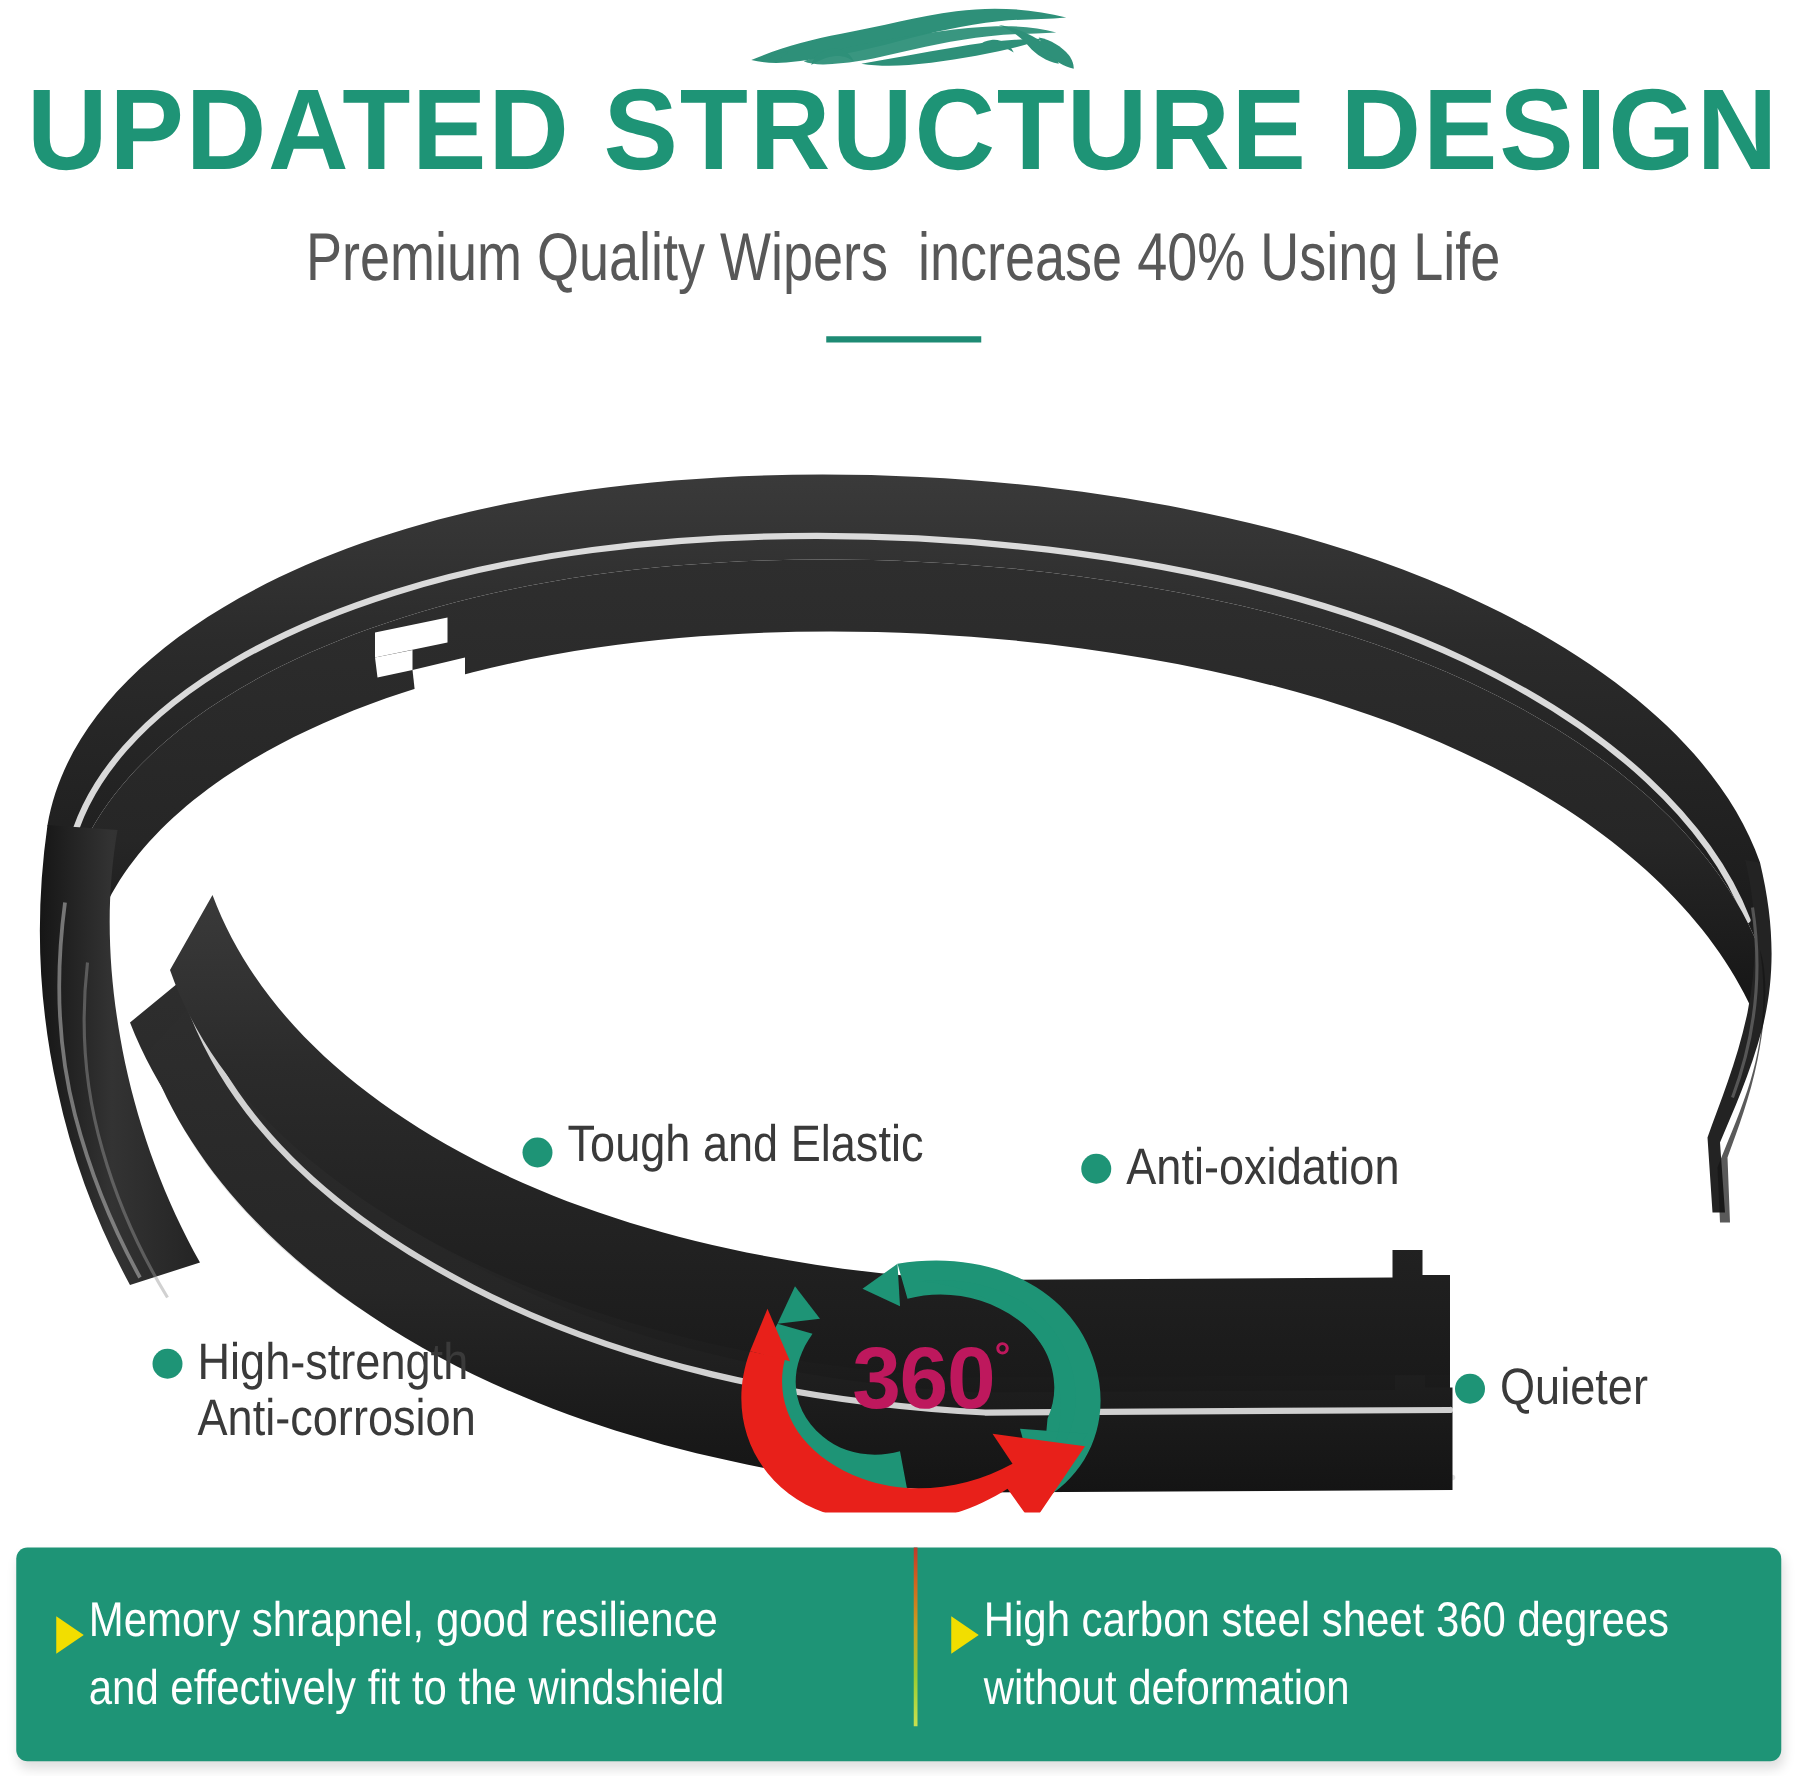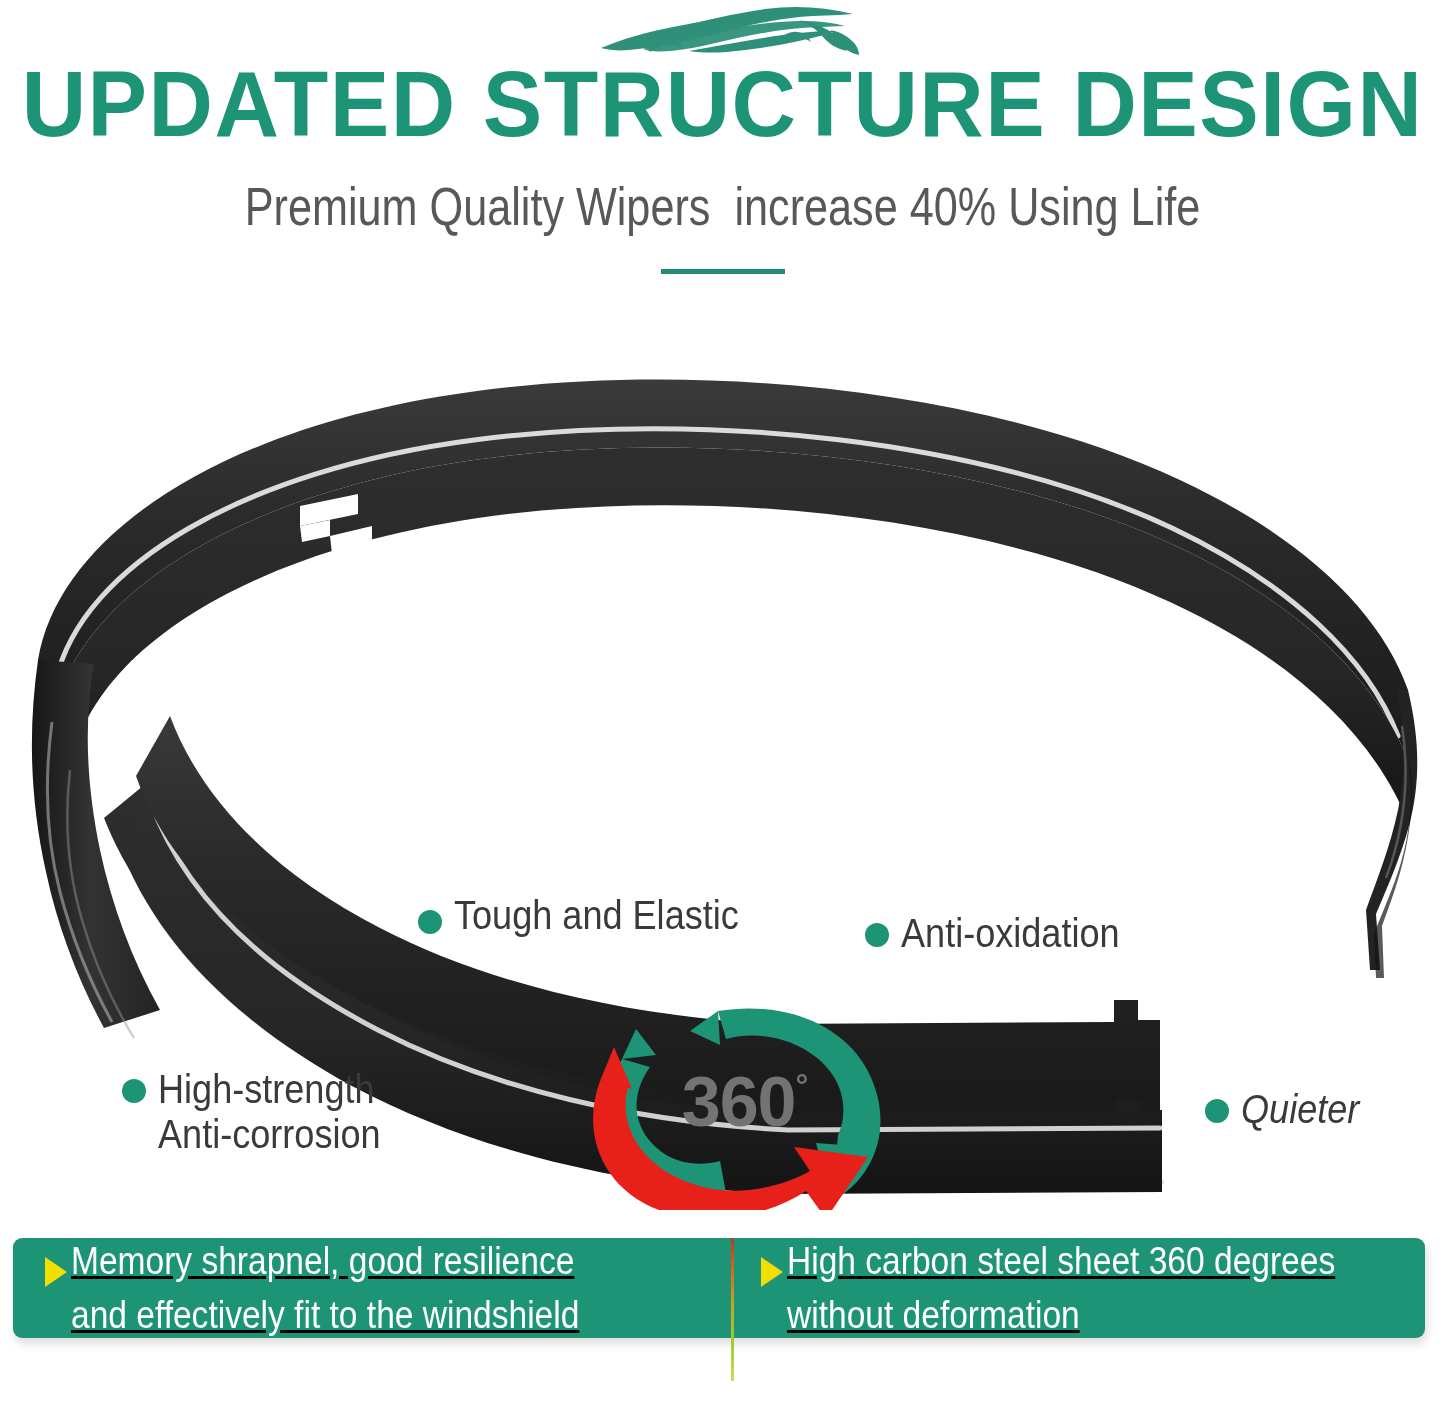--- a/index.html
+++ b/index.html
@@ -104,62 +104,61 @@
     line-height: 45px;
     color: #3A3A3A;
     font-family: "Liberation Sans Narrow", "Liberation Sans", sans-serif;
     transform: scaleX(0.88);
     transform-origin: left center;
     font-weight: normal;
   }
   #callout-tough     { left: 418px; top: 563px; align-items: center; }
   #callout-anti-ox   { left: 865px; top: 563px; margin-top: 18px; }
   #callout-high-str  { left: 122px; top: 737px; }
-  #callout-quieter   { left: 1205px; top: 757px; font-style: italic; }
+  #callout-quieter   { left: 1164px; top: 757px; }
   #callout-high-str .callout-label { white-space: pre-line; }
 
   
   #badge-360 {
     position: absolute;
     left: 570px;
     top: 655px;
     width: 350px;
     height: 225px;
   }
   #badge-360-text {
     position: absolute;
     left: 0;
     top: 63px;
     width: 350px;
     text-align: center;
     font-size: 70px;
     line-height: 74px;
     font-weight: bold;
-    color: #737373;
+    color: #be185d;
     font-family: "Liberation Sans", sans-serif;
     letter-spacing: -1px;
   }
   #badge-360-text .deg {
     font-size: 32px;
     vertical-align: 30px;
     letter-spacing: 0;
   }
 
   
   #feature-bar {
     position: absolute;
     left: 13px;
     top: 1238px;
     width: 1412px;
-    height: 100px;
+    height: 171px;
     background: #1E9476;
     border-radius: 9px;
     box-shadow: 2px 6px 9px rgba(0,0,0,0.13);
     display: flex;
-    text-decoration: underline;
   }
   #feature-divider {
     position: absolute;
     left: 718px;
     top: 0;
     width: 3px;
     height: 143px;
     background: linear-gradient(to bottom, #C0392B 0%, #D06020 18%, #C8A020 45%, #9ACD32 72%, #C8E050 100%);
   }
   .feature-box {

